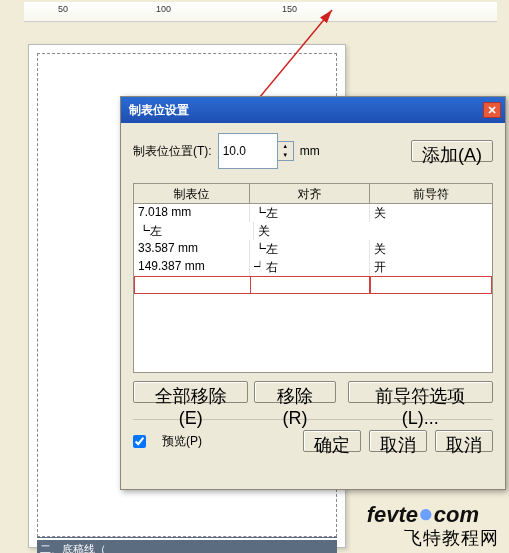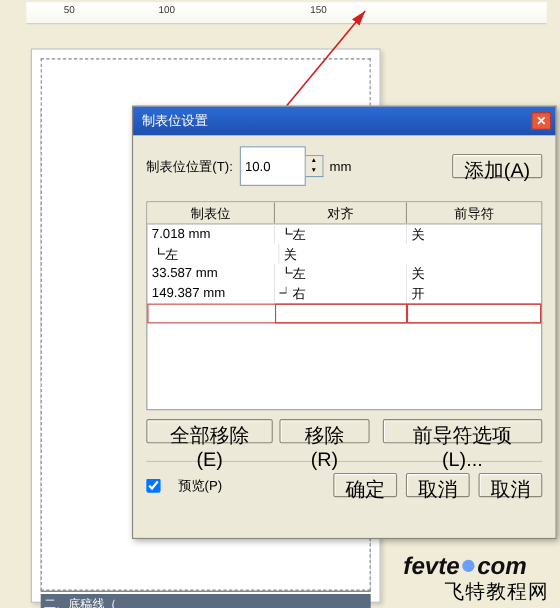--- a/index.html
+++ b/index.html
@@ -1,26 +1,26 @@
 <!DOCTYPE html>
 <html><head>
 <meta charset="utf-8">
 <style>
 *{margin:0;padding:0;box-sizing:border-box;font-family:"Microsoft YaHei","SimSun",sans-serif}
 body{background:#f0ecd8;width:509px;height:553px;overflow:hidden;position:relative;font-size:12px}
 .ruler{height:20px;background:linear-gradient(#fff,#f8f8f0);border-bottom:1px solid #ccc;position:relative;margin:2px 12px 0 24px}
 .ruler .lbl{position:absolute;top:2px;font-size:9px;color:#333}
-.ruler .l1{left:120px}.ruler .l2{left:258px}
+.ruler .l1{left:132px}.ruler .l2{left:258px}
 .doc{position:absolute;left:28px;top:44px;width:318px;height:504px;background:#fff;border:1px solid #bbb;box-shadow:2px 2px 4px rgba(0,0,0,.15)}
 .docpad{padding:8px}
 .doc-title{text-align:center;font-size:18px;color:#4a7a2a;letter-spacing:8px;margin:8px 0 14px}
 .toc-line{background:#5b6b80;color:#fff;font-size:11px;padding:2px 3px;margin:2px 0;white-space:nowrap;overflow:hidden}
 .dlg{position:absolute;left:120px;top:96px;width:386px;height:394px;background:#ece9d8;border:1px solid #8a867a;box-shadow:2px 2px 6px rgba(0,0,0,.35)}
 .titlebar{height:26px;background:linear-gradient(#2b6bd4,#1e4fb0);display:flex;align-items:center;justify-content:space-between;padding:0 4px 0 8px}
-.titlebar span{color:#fff;font-weight:normal;font-size:12px}
+.titlebar span{color:#fff;font-weight:bold;font-size:12px}
 .closebtn{width:18px;height:16px;background:#e85a3a;border:1px solid #a33;display:flex;align-items:center;justify-content:center;color:#fff;font-weight:bold;font-size:11px;cursor:pointer}
 .dlg-body{padding:10px 12px}
 .row1{display:flex;align-items:center;gap:6px;margin-bottom:14px}
 .spin{display:flex;align-items:center}
 .spin input{width:60px;height:20px;border:1px solid #7f9db9;padding:17px 4px;font-size:12px}
 .spin .arrows{width:16px;height:20px;border:1px solid #7f9db9;border-left:0;display:flex;flex-direction:column}
 .spin .arrows div{flex:1;background:#ece9d8;text-align:center;font-size:6px;line-height:9px;cursor:pointer}
 .btn{background:#ece9d8;border:1px solid #8a867a;padding:2px 10px;height:22px;font-size:18px;cursor:pointer;border-radius:2px;box-shadow:inset 1px 1px #fff}
 .table-wrap{border:1px solid #9a958a;background:#fff;height:190px;margin-top:6px;position:relative}
 .thead{display:flex;height:20px;border-bottom:1px solid #9a958a}

